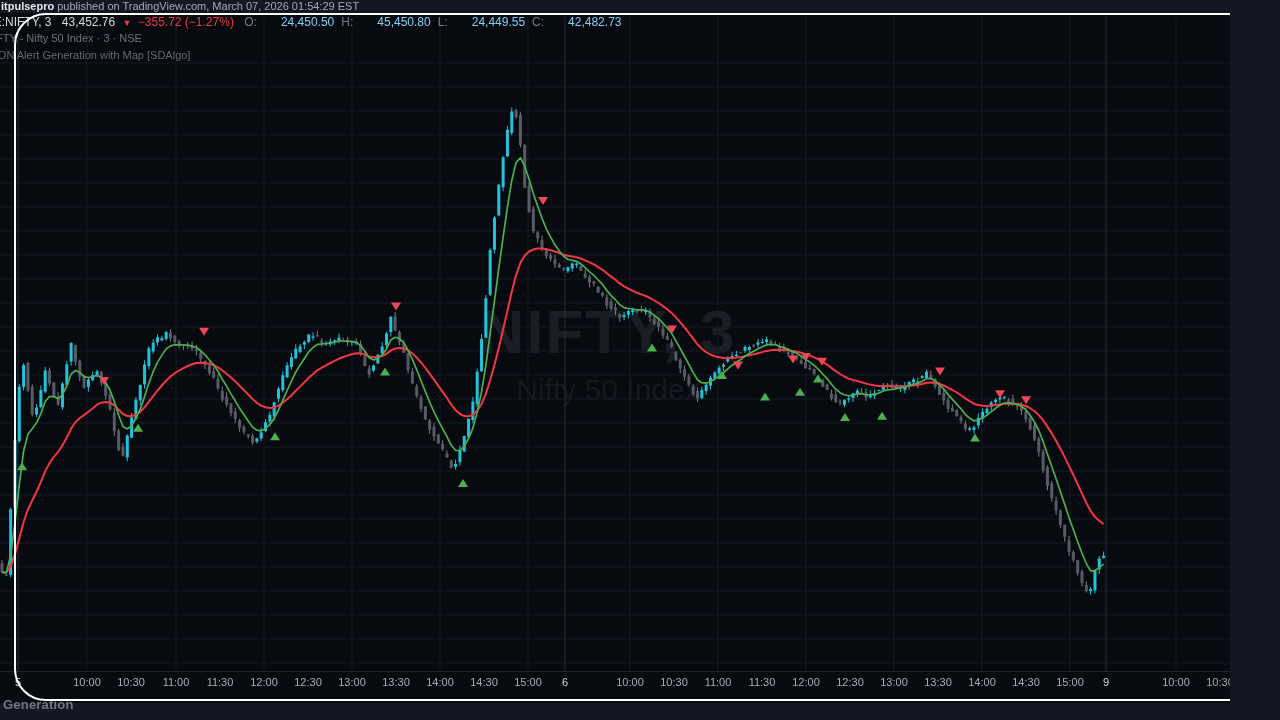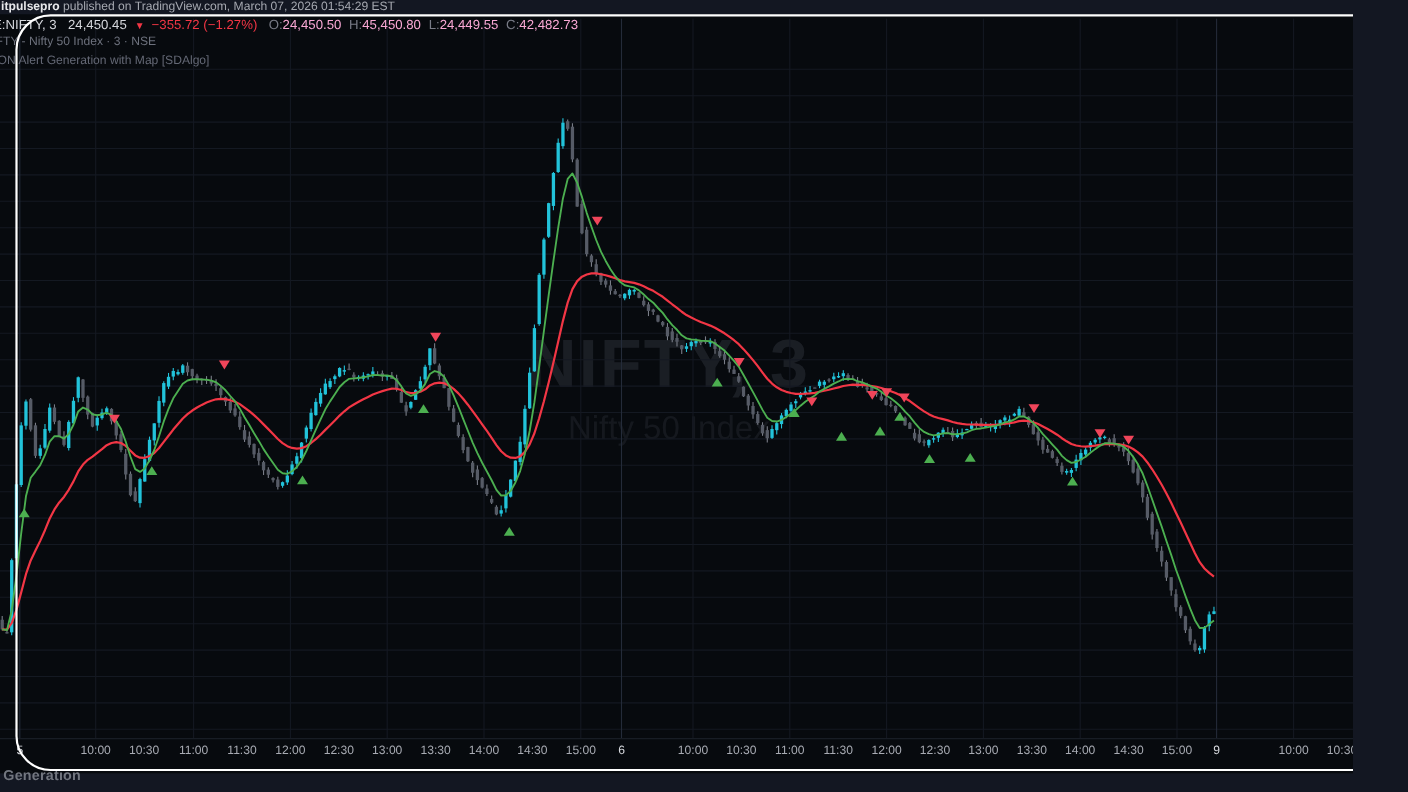--- a/index.html
+++ b/index.html
@@ -17,21 +17,21 @@
   #watermark{position:absolute;left:0;top:296px;width:1216px;text-align:center;z-index:1;pointer-events:none;}
   #watermark .wm1{font-size:62px;font-weight:600;color:rgba(140,148,166,0.15);letter-spacing:2px;}
   #watermark .wm2{font-size:30px;font-weight:400;color:rgba(140,148,166,0.11);margin-top:6px;}
   
   #plot{position:absolute;left:0;top:13px;z-index:2;}
   
   #legend{position:absolute;left:0;top:15px;z-index:3;white-space:nowrap;}
   #legend-row1{position:absolute;left:-23px;top:0;font-size:12px;color:#d5d7dc;}
   #legend-row1 .chg{color:#f23645;}
   #legend-row1 .lbl{color:#787b86;margin-left:7px;}
-  #legend-row1 .val{color:#f9a8d4;}
+  #legend-row1 .val{color:#7dd3fc;margin-left:24px;}
   #legend-row2{position:absolute;left:-15px;top:17px;font-size:11px;color:#6d717d;}
   #legend-row3{position:absolute;left:-15px;top:34px;font-size:11px;color:#646875;}
   
   #json-alerts{position:absolute;left:28px;top:29px;width:146px;height:34px;z-index:5;
                border:2px solid #2aa79b;border-radius:19px;background:rgba(13,17,26,0.55);
                display:flex;align-items:center;justify-content:center;
                font-size:20px;font-weight:700;color:#ffffff;letter-spacing:0.4px;
                text-shadow:0 1px 2px rgba(0,0,0,0.8);}
   
   #price-axis{position:absolute;left:0;top:0;width:1280px;height:720px;z-index:3;pointer-events:none;}
@@ -660,21 +660,21 @@
         <path d="M 813 369.59999999999997 L 823 369.59999999999997 L 818 361.59999999999997 Z" fill="#4caf50"></path>
         <path d="M 840 408 L 850 408 L 845 400 Z" fill="#4caf50"></path>
         <path d="M 877 406.8 L 887 406.8 L 882 398.8 Z" fill="#4caf50"></path>
         <path d="M 970 428.4 L 980 428.4 L 975 420.4 Z" fill="#4caf50"></path>
       </g>
   </svg>
 
   <div id="legend">
     <div id="legend-row1">
       <span>NSE:NIFTY, 3</span>
-      <span style="margin-left:7px;">24,450.45</span>
+      <span style="margin-left:7px;">43,452.76</span>
       <span class="chg" style="margin-left:4px;font-size:9px;">▼</span>
       <span class="chg" style="margin-left:3px;">−355.72 (−1.27%)</span>
       <span id="ohlc-values"><span class="lbl">O:</span><span class="val">24,450.50</span><span class="lbl">H:</span><span class="val">45,450.80</span><span class="lbl">L:</span><span class="val">24,449.55</span><span class="lbl">C:</span><span class="val">42,482.73</span></span>
     </div>
     <div id="legend-row2">NIFTY - Nifty 50 Index · 3 · NSE</div>
     <div id="legend-row3">JSON Alert Generation with Map [SDAlgo]</div>
   </div>
 
 
   <div id="price-axis">

